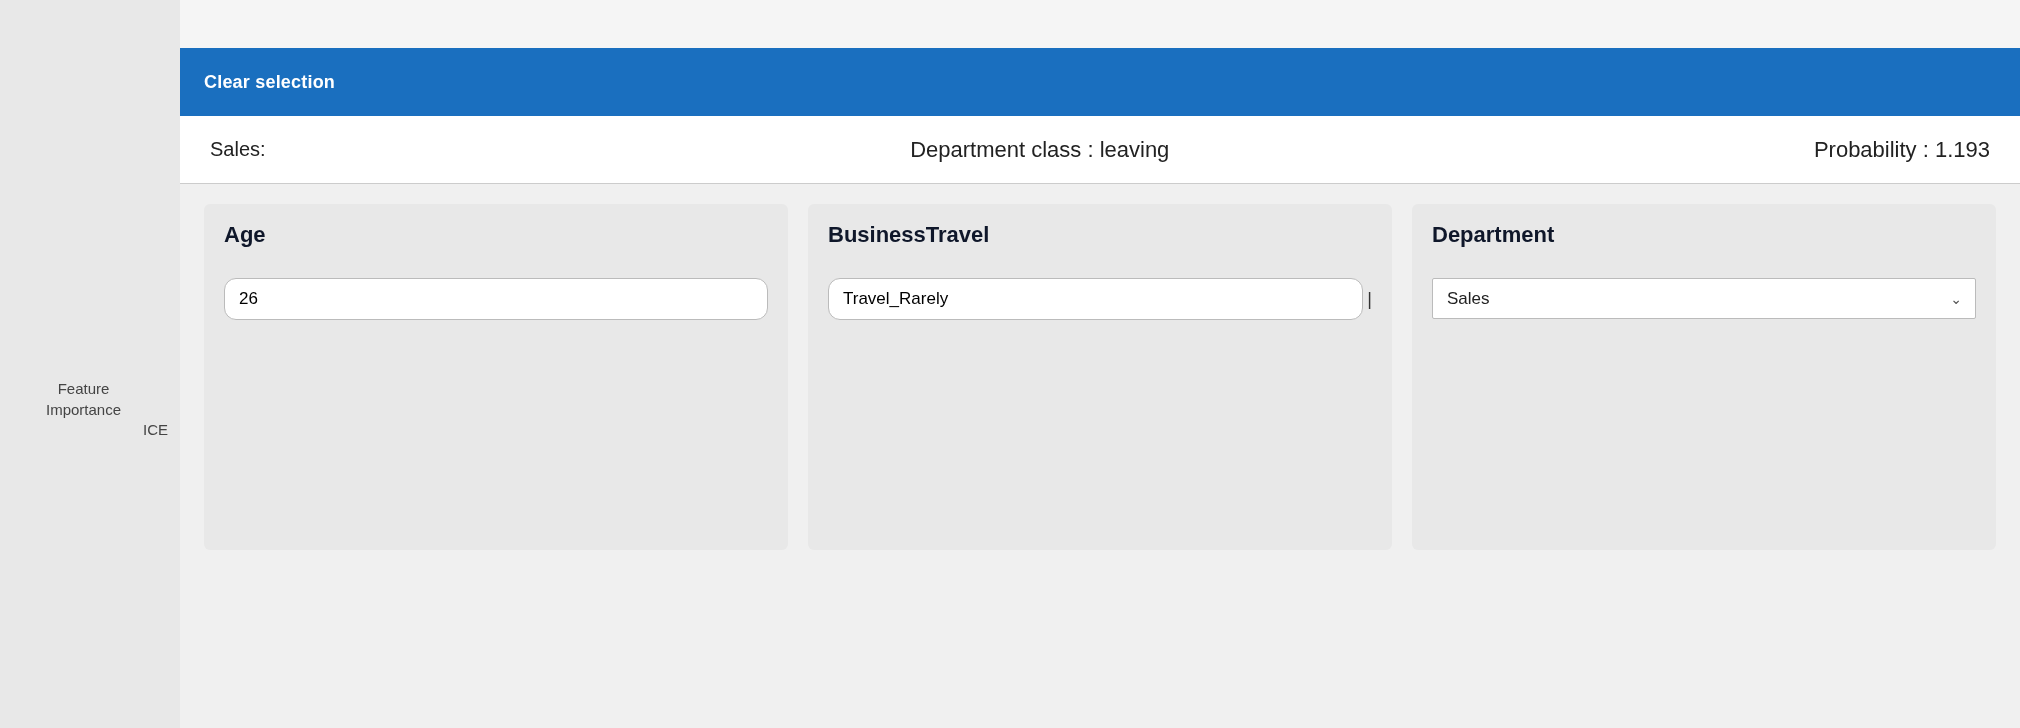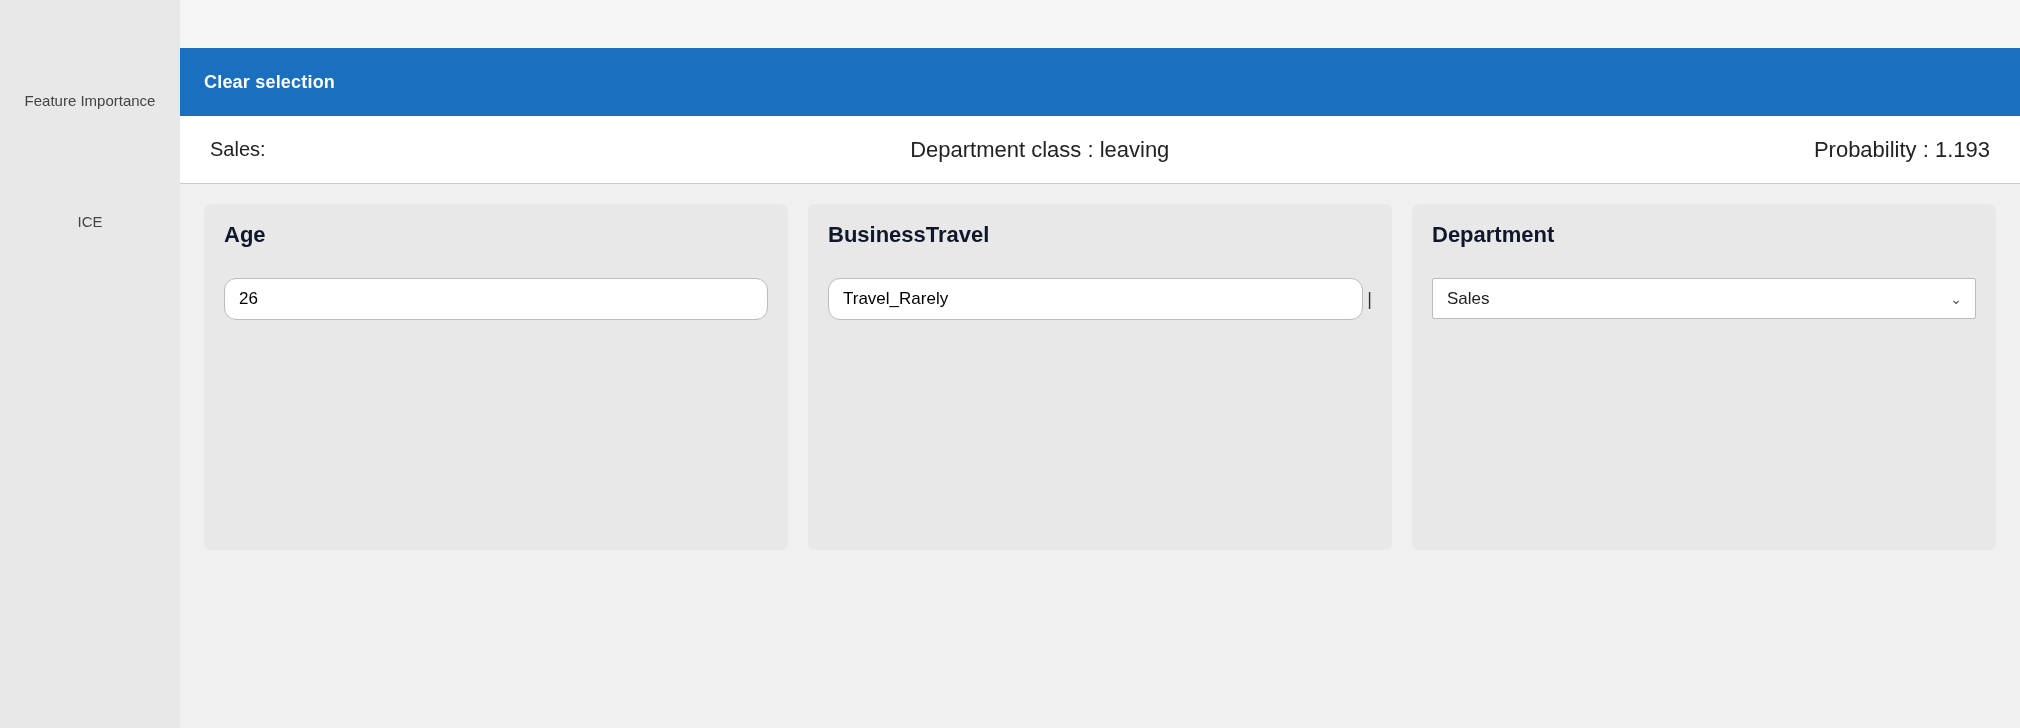--- a/index.html
+++ b/index.html
@@ -15,24 +15,25 @@
       height: 728px;
       overflow: hidden;
       display: flex;
     }
 
     .sidebar {
       width: 180px;
       background: #e8e8e8;
       height: 728px;
       display: flex;
-      flex-direction: column;
+      flex-direction: row;
       align-items: center;
       padding-top: 70px;
       flex-shrink: 0;
+      padding-left: 36px;
     }
 
     .sidebar-item {
       width: 100%;
       padding: 20px 10px;
       text-align: center;
       cursor: pointer;
       font-size: 15px;
       color: #444;
       line-height: 1.4;

